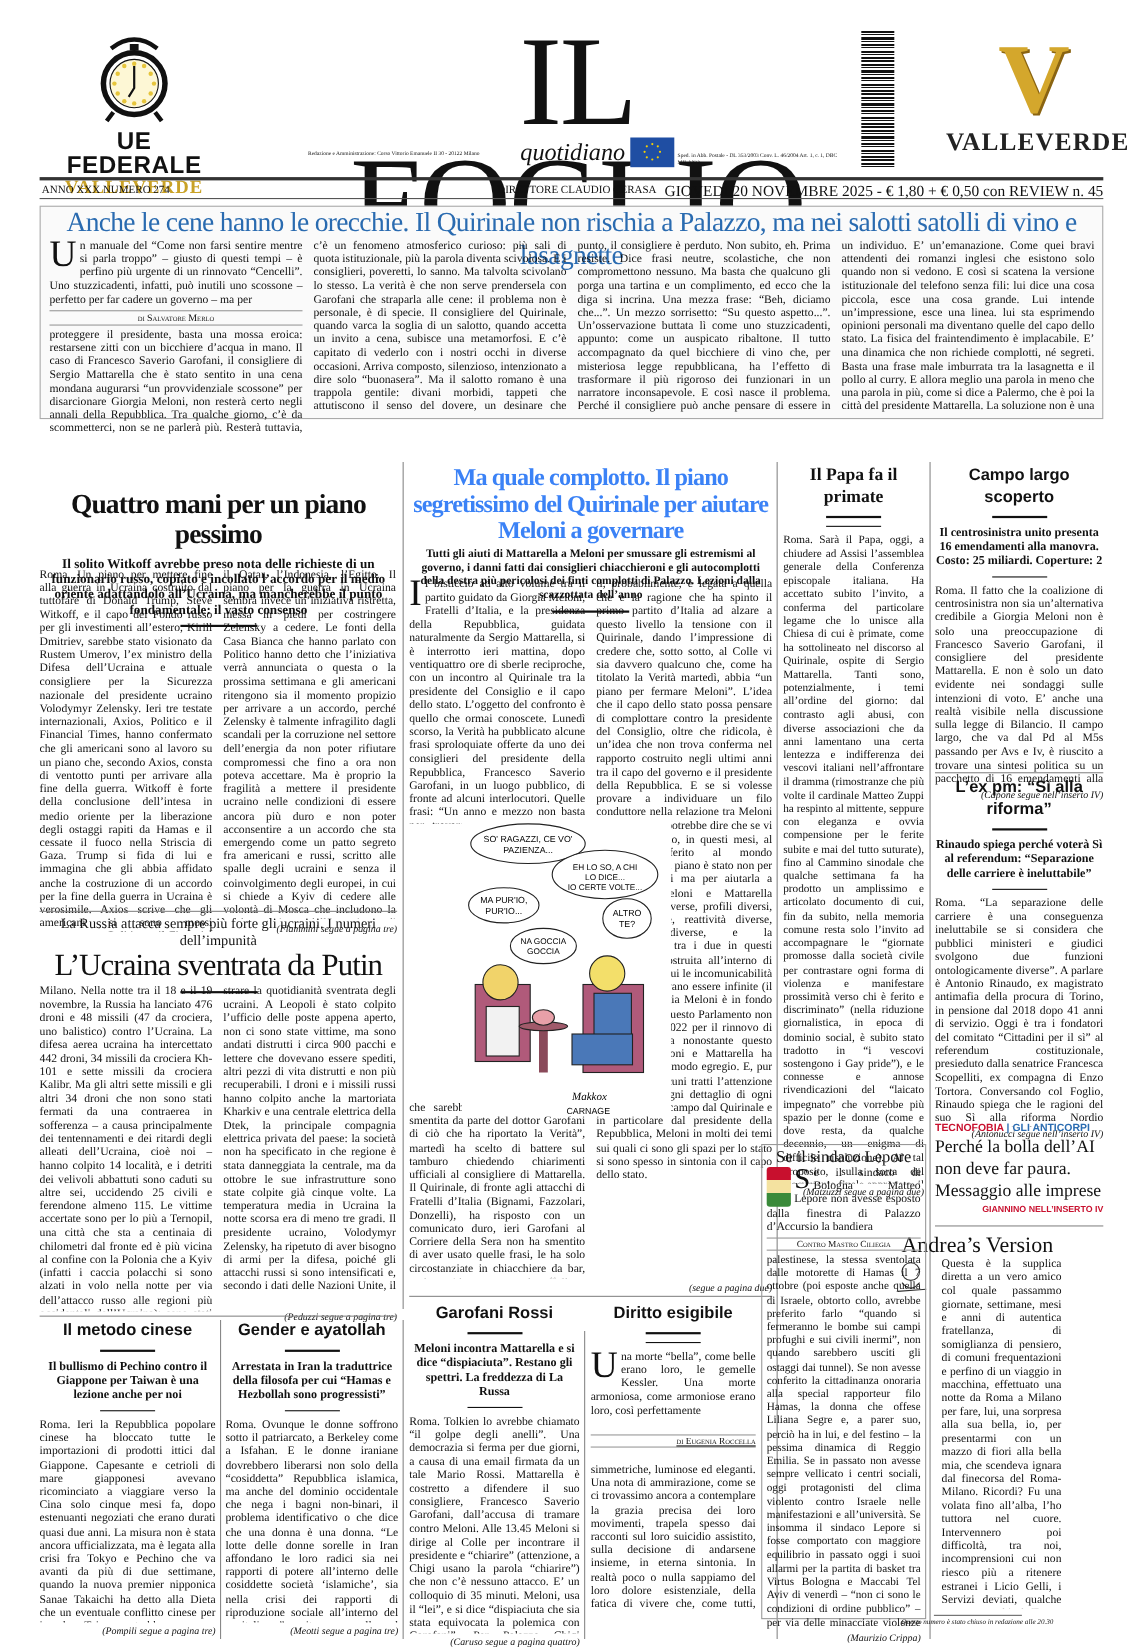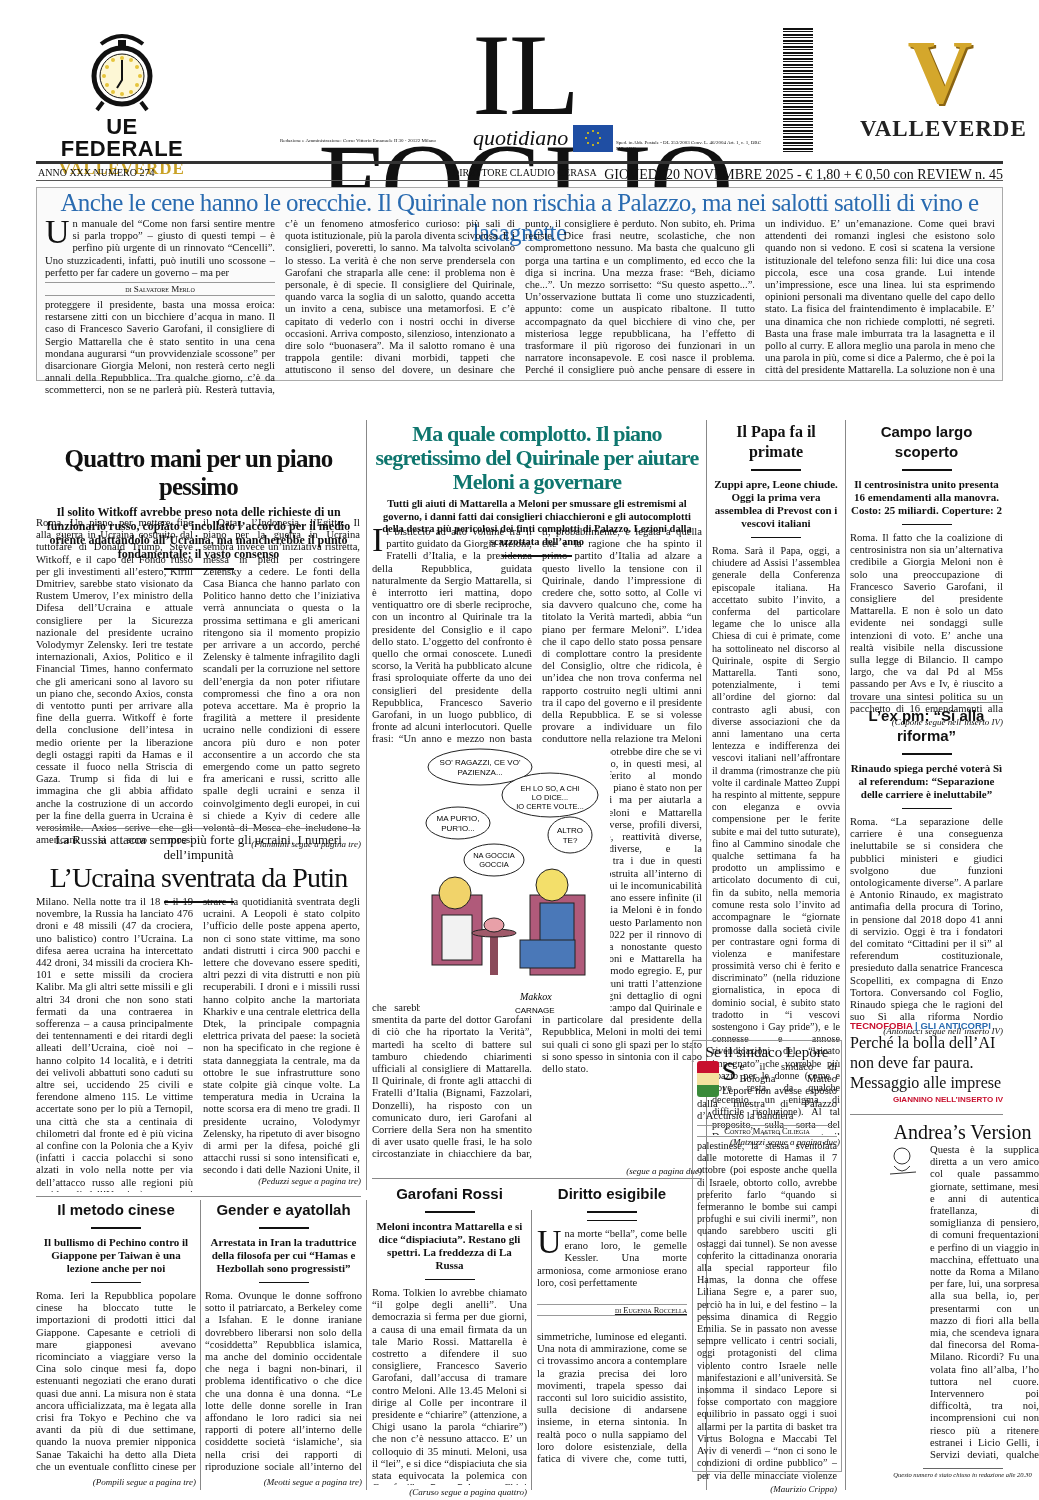--- a/index.html
+++ b/index.html
@@ -105,27 +105,27 @@
 </div>
 
 <div class="hline" style="left:36px;top:828px;width:325px;"></div>
 
 <div class="abs" style="left:36px;top:832px;width:325px;">
   <div class="head" style="font-size:13px;line-height:15px;font-weight:normal;">La Russia attacca sempre più forte gli ucraini. I numeri dell’impunità</div>
   <div class="head" style="font-size:28px;line-height:32px;font-weight:normal;letter-spacing:-0.8px;">L’Ucraina sventrata da Putin</div>
   <div class="rule-short"></div>
   <div class="txt" style="position:absolute;left:0;top:64px;width:157px;height:296px;overflow:hidden;">Milano. Nella notte tra il 18 e il 19 novembre, la Russia ha lanciato 476 droni e 48 missili (47 da crociera, uno balistico) contro l’Ucraina. La difesa aerea ucraina ha intercettato 442 droni, 34 missili da crociera Kh-101 e sette missili da crociera Kalibr. Ma gli altri sette missili e gli altri 34 droni che non sono stati fermati da una contraerea in sofferenza – a causa principalmente dei tentennamenti e dei ritardi degli alleati dell’Ucraina, cioè noi – hanno colpito 14 località, e i detriti dei velivoli abbattuti sono caduti su altre sei, uccidendo 25 civili e ferendone almeno 115. Le vittime accertate sono per lo più a Ternopil, una città che sta a centinaia di chilometri dal fronte ed è più vicina al confine con la Polonia che a Kyiv (infatti i caccia polacchi si sono alzati in volo nella notte per via dell’attacco russo alle regioni più occidentali dell’Ucraina): sono stati colpiti i palazzi, in particolare uno, distrutto nella parte alta, come tanti altri edifici ucraini, che restano lì, come monchenkini, con le macerie dei tinelli, delle cucine, delle camere da letto in bella vista, a mo-</div>
   <div class="txt" style="position:absolute;left:167px;top:64px;width:157px;height:282px;overflow:hidden;">strare la quotidianità sventrata degli ucraini. A Leopoli è stato colpito l’ufficio delle poste appena aperto, non ci sono state vittime, ma sono andati distrutti i circa 900 pacchi e lettere che dovevano essere spediti, altri pezzi di vita distrutti e non più recuperabili. I droni e i missili russi hanno colpito anche la martoriata Kharkiv e una centrale elettrica della Dtek, la principale compagnia elettrica privata del paese: la società non ha specificato in che regione è stata danneggiata la centrale, ma da ottobre le sue infrastrutture sono state colpite già cinque volte. La temperatura media in Ucraina la notte scorsa era di meno tre gradi. Il presidente ucraino, Volodymyr Zelensky, ha ripetuto di aver bisogno di armi per la difesa, poiché gli attacchi russi si sono intensificati e, secondo i dati delle Nazioni Unite, il numero dei morti tra i civili ucraini è aumentato del 27 per cento nell’ultimo anno – l’anno in cui è arrivato alla Casa Bianca Donald Trump, che ha aperto negoziati (finora inutili) con il presidente russo Vladimir Putin.</div>
-  <div class="byline" style="position:absolute;top:342px;right:0;">(Peduzzi segue a pagina tre)</div>
+  <div class="byline" style="position:absolute;top:358px;right:0;">(Peduzzi segue a pagina tre)</div>
 </div>
 
 <div class="hline" style="left:36px;top:1196px;width:325px;"></div>
 
 <div class="abs" style="left:372px;top:422px;width:330px;">
-  <div class="head" style="font-size:22px;line-height:24px;color:#0f766e;letter-spacing:-0.8px;font-family:Liberation Serif, serif;">Ma quale complotto. Il piano segretissimo del Quirinale per aiutare Meloni a governare</div>
+  <div class="head" style="font-size:22px;line-height:24px;color:#3b82f6;letter-spacing:-0.8px;font-family:Liberation Serif, serif;">Ma quale complotto. Il piano segretissimo del Quirinale per aiutare Meloni a governare</div>
   <div class="head" style="font-size:10.5px;line-height:12.5px;margin-top:4px;">Tutti gli aiuti di Mattarella a Meloni per smussare gli estremismi al governo, i danni fatti dai consiglieri chiacchieroni e gli autocomplotti della destra più pericolosi dei finti complotti di Palazzo. Lezioni dalla scazzottata dell’anno</div>
   <div class="rule-short"></div>
   <div class="txt" style="position:absolute;left:0;top:104px;width:160px;height:223px;overflow:hidden;"><span class="dropcap">I</span><span>l bisticcio ad alto volume tra il partito guidato da Giorgia Meloni, Fratelli d’Italia, e la presidenza della Repubblica, guidata naturalmente da Sergio Mattarella, si è interrotto ieri mattina, dopo ventiquattro ore di sberle reciproche, con un incontro al Quirinale tra la presidente del Consiglio e il capo dello stato. L’oggetto del confronto è quello che ormai conoscete. Lunedì scorso, la Verità ha pubblicato alcune frasi sproloquiate offerte da uno dei consiglieri del presidente della Repubblica, Francesco Saverio Garofani, in un luogo pubblico, di fronte ad alcuni interlocutori. Quelle frasi: “Un anno e mezzo non basta per trovare qualcuno che batta il centrodestra, ci vorrebbe un provvidenziale scossone” sono state inviate al giornali nella giornata di lunedì, attraverso una mail il cui mittente, come riportato ieri dal Giornale, rispondeva al nome fittizio di Mario Rossi. Le frasi riportate (compliment per lo scoop) hanno allarmato il centrodestra, e in particolare Fratelli d’Italia. Fratelli d’Italia, invece di limitarsi a consegnare alle agenzie la formula rituale che si utilizza quando ci si dà modo di stare da solo, ha scelto di affidare a una nota del capogruppo</span></div>
   <div class="txt" style="position:absolute;left:0;top:580px;width:160px;height:160px;overflow:hidden;">che sarebbe stato auspicabile una smentita da parte del dottor Garofani di ciò che ha riportato la Verità”, martedì ha scelto di battere sul tamburo chiedendo chiarimenti ufficiali al consigliere di Mattarella. Il Quirinale, di fronte agli attacchi di Fratelli d’Italia (Bignami, Fazzolari, Donzelli), ha risposto con un comunicato duro, ieri Garofani al Corriere della Sera non ha smentito di aver usato quelle frasi, le ha solo circostanziate in chiacchiere da bar, un bar evidentemente molto affollato. E così ieri, dopo una tensione istituzionale che non si registrava da anni, Meloni ha saggiamente provato a ricucire con il capo dello stato, andando al Quirinale. Il film dell’incidente legato al caso Garofani verrà ricordato per molte ragioni. Una delle più importan-</div>
   <div class="txt" style="position:absolute;left:170px;top:104px;width:160px;height:636px;overflow:hidden;">ti, probabilmente, è legata a quella che è la ragione che ha spinto il primo partito d’Italia ad alzare a questo livello la tensione con il Quirinale, dando l’impressione di credere che, sotto sotto, al Colle vi sia davvero qualcuno che, come ha titolato la Verità martedì, abbia “un piano per fermare Meloni”. L’idea che il capo dello stato possa pensare di complottare contro la presidente del Consiglio, oltre che ridicola, è un’idea che non trova conferma nel rapporto costruito negli ultimi anni tra il capo del governo e il presidente della Repubblica. E se si volesse provare a individuare un filo conduttore nella relazione tra Meloni e Mattarella si potrebbe dire che se vi è stato un piano, in questi mesi, al Quirinale, riferito al mondo meloniano, quel piano è stato non per fermare Meloni ma per aiutarla a governare. Meloni e Mattarella hanno storie diverse, profili diversi, culture diverse, reattività diverse, sensibilità diverse, e la comunicazione tra i due in questi anni è stata costruita all’interno di una cornice in cui le incomunicabilità potenziali potevano essere infinite (il partito di Giorgia Meloni è in fondo l’unico che in questo Parlamento non ha votato nel 2022 per il rinnovo di Mattarella). Ma nonostante questo l’asse tra Meloni e Mattarella ha sempre retto in modo egregio. E, pur soffrendo in alcuni tratti l’attenzione particolare a ogni dettaglio di ogni legge messa in campo dal Quirinale e in particolare dal presidente della Repubblica, Meloni in molti dei temi sui quali ci sono gli spazi per lo stato si sono spesso in sintonia con il capo dello stato.</div>
   <div class="byline" style="position:absolute;top:742px;right:0;">(segue a pagina due)</div>
 </div>
 
 <div class="abs" style="left:420px;top:745px;width:190px;height:270px;background:#fff;">
   <svg width="190" height="270" viewBox="0 0 190 270">
@@ -158,21 +158,20 @@
     <text x="100" y="255" font-size="10" font-family="Liberation Serif" font-style="italic">Makkox</text>
     <text x="95" y="268" font-size="8" font-family="Liberation Sans">CARNAGE</text>
   </svg>
 </div>
 
 <div class="hline" style="left:372px;top:1178px;width:330px;"></div>
 
 <div class="abs" style="left:712px;top:422px;width:128px;">
   <div class="head" style="font-size:16px;line-height:20px;">Il Papa fa il primate</div>
   <div class="rule-short" style="width:50px;"></div>
-  <div class="head" style="font-size:11px;line-height:13px;">Zuppi apre, Leone chiude. Oggi la prima vera assemblea di Prevost con i vescovi italiani</div>
   <div class="rule-short" style="width:50px;"></div>
   <div class="txt" style="height:590px;overflow:hidden;font-size:10.2px;">Roma. Sarà il Papa, oggi, a chiudere ad Assisi l’assemblea generale della Conferenza episcopale italiana. Ha accettato subito l’invito, a conferma del particolare legame che lo unisce alla Chiesa di cui è primate, come ha sottolineato nel discorso al Quirinale, ospite di Sergio Mattarella. Tanti sono, potenzialmente, i temi all’ordine del giorno: dal contrasto agli abusi, con diverse associazioni che da anni lamentano una certa lentezza e indifferenza dei vescovi italiani nell’affrontare il dramma (rimostranze che più volte il cardinale Matteo Zuppi ha respinto al mittente, seppure con eleganza e ovvia compensione per le ferite subite e mai del tutto suturate), fino al Cammino sinodale che qualche settimana fa ha prodotto un amplissimo e articolato documento di cui, fin da subito, nella memoria comune resta solo l’invito ad accompagnare le “giornate promosse dalla società civile per contrastare ogni forma di violenza e manifestare prossimità verso chi è ferito e discriminato” (nella riduzione giornalistica, in epoca di dominio social, è subito stato tradotto in “i vescovi sostengono i Gay pride”), e le connesse e annose rivendicazioni del “laicato impegnato” che vorrebbe più spazio per le donne (come e dove resta, da qualche decennio, un enigma di difficile risoluzione). Al tal proposito, sulla sorta del Documento finale approvato, il presidente della Cei ha detto che era “ritenuto necessario delle decisioni, a iniziare da quelle possibili e attese da tanto. Le delibere, che decideremo di affidare agli organi competenti, intendono offrire la nostra risposta per non perdere altro tempo, per dotarci con coraggio degli strumenti necessari, per garantire al Cammino sinodale risposte certe e opportune”. Si vedrà. Quel che conta, innanzitutto, è altro: è lo stato di salute della Chiesa nel suo complesso il punto centrale nella riflessione dei vescovi e, probabilmente, del Papa.</div>
   <div class="byline">(Matzuzzi segue a pagina due)</div>
 </div>
 
 <div class="abs" style="left:850px;top:422px;width:153px;">
   <div class="head sans" style="font-size:15px;line-height:20px;">Campo largo scoperto</div>
   <div class="rule-short" style="width:50px;"></div>
   <div class="head" style="font-size:11px;line-height:13px;text-align:center;">Il centrosinistra unito presenta 16 emendamenti alla manovra. Costo: 25 miliardi. Coperture: 2</div>
   <div class="rule-short" style="width:50px;"></div>
@@ -196,21 +195,21 @@
     <span style="color:#c8102e;">TECNOFOBIA</span>
     <span style="color:#2a6bb0;"> | </span>
     <span style="color:#2a6bb0;">GLI ANTICORPI</span>
   </div>
   <div style="font-size:16px;line-height:20px;margin-top:2px;">Perché la bolla dell’AI non deve far paura. Messaggio alle imprese</div>
   <div class="sans" style="font-size:8px;font-weight:bold;color:#c8102e;text-align:right;margin-top:2px;">GIANNINO NELL’INSERTO IV</div>
 </div>
 
 <div class="hline" style="left:850px;top:1114px;width:153px;"></div>
 
-<div class="abs" style="left:886px;top:1120px;width:153px;">
+<div class="abs" style="left:812px;top:1120px;width:153px;">
   <div style="font-size:20px;line-height:24px;text-align:center;">Andrea’s Version</div>
   <div style="float:left;width:40px;height:36px;margin:2px 4px 0 0;">
     <svg width="40" height="36" viewBox="0 0 40 36">
         <circle cx="16" cy="10" r="8" fill="none" stroke="#333"></circle>
         <path d="M8 20 Q16 30 24 20 M4 28 L30 26" stroke="#333" fill="none"></path>
       </svg>
   </div>
   <div class="txt" style="height:318px;overflow:hidden;">Questa è la supplica diretta a un vero amico col quale passammo giornate, settimane, mesi e anni di autentica fratellanza, di somiglianza di pensiero, di comuni frequentazioni e perfino di un viaggio in macchina, effettuato una notte da Roma a Milano per fare, lui, una sorpresa alla sua bella, io, per presentarmi con un mazzo di fiori alla bella mia, che scendeva ignara dal finecorsa del Roma-Milano. Ricordi? Fu una volata fino all’alba, l’ho tuttora nel cuore. Intervennero poi difficoltà, tra noi, incomprensioni cui non riesco più a ritenere estranei i Licio Gelli, i Servizi deviati, qualche mano nera, chissà. Trame losche contro un’amicizia granitica e democratica. Ora ti imploro. Scoppo tardi, dirai tu. E hai ragione, lo capisco. Ma in ricordo di un’antica confidenza, mi permetto di rivolgerti un appello vitale: “Caro Gad, amico mio, sapevo bene che non il avrei letto più sul Fatto, il giornale del cuore. Ma da nessuna parte, questo è troppo. Servi, aiutami. Senza poter rispondere alle cazzate tue, le mie languono”.</div>
   <div style="width:80px;height:1px;background:#666;margin:6px auto 2px;"></div>
   <div style="font-size:6.5px;font-style:italic;text-align:center;">Questo numero è stato chiuso in redazione alle 20.30</div>

